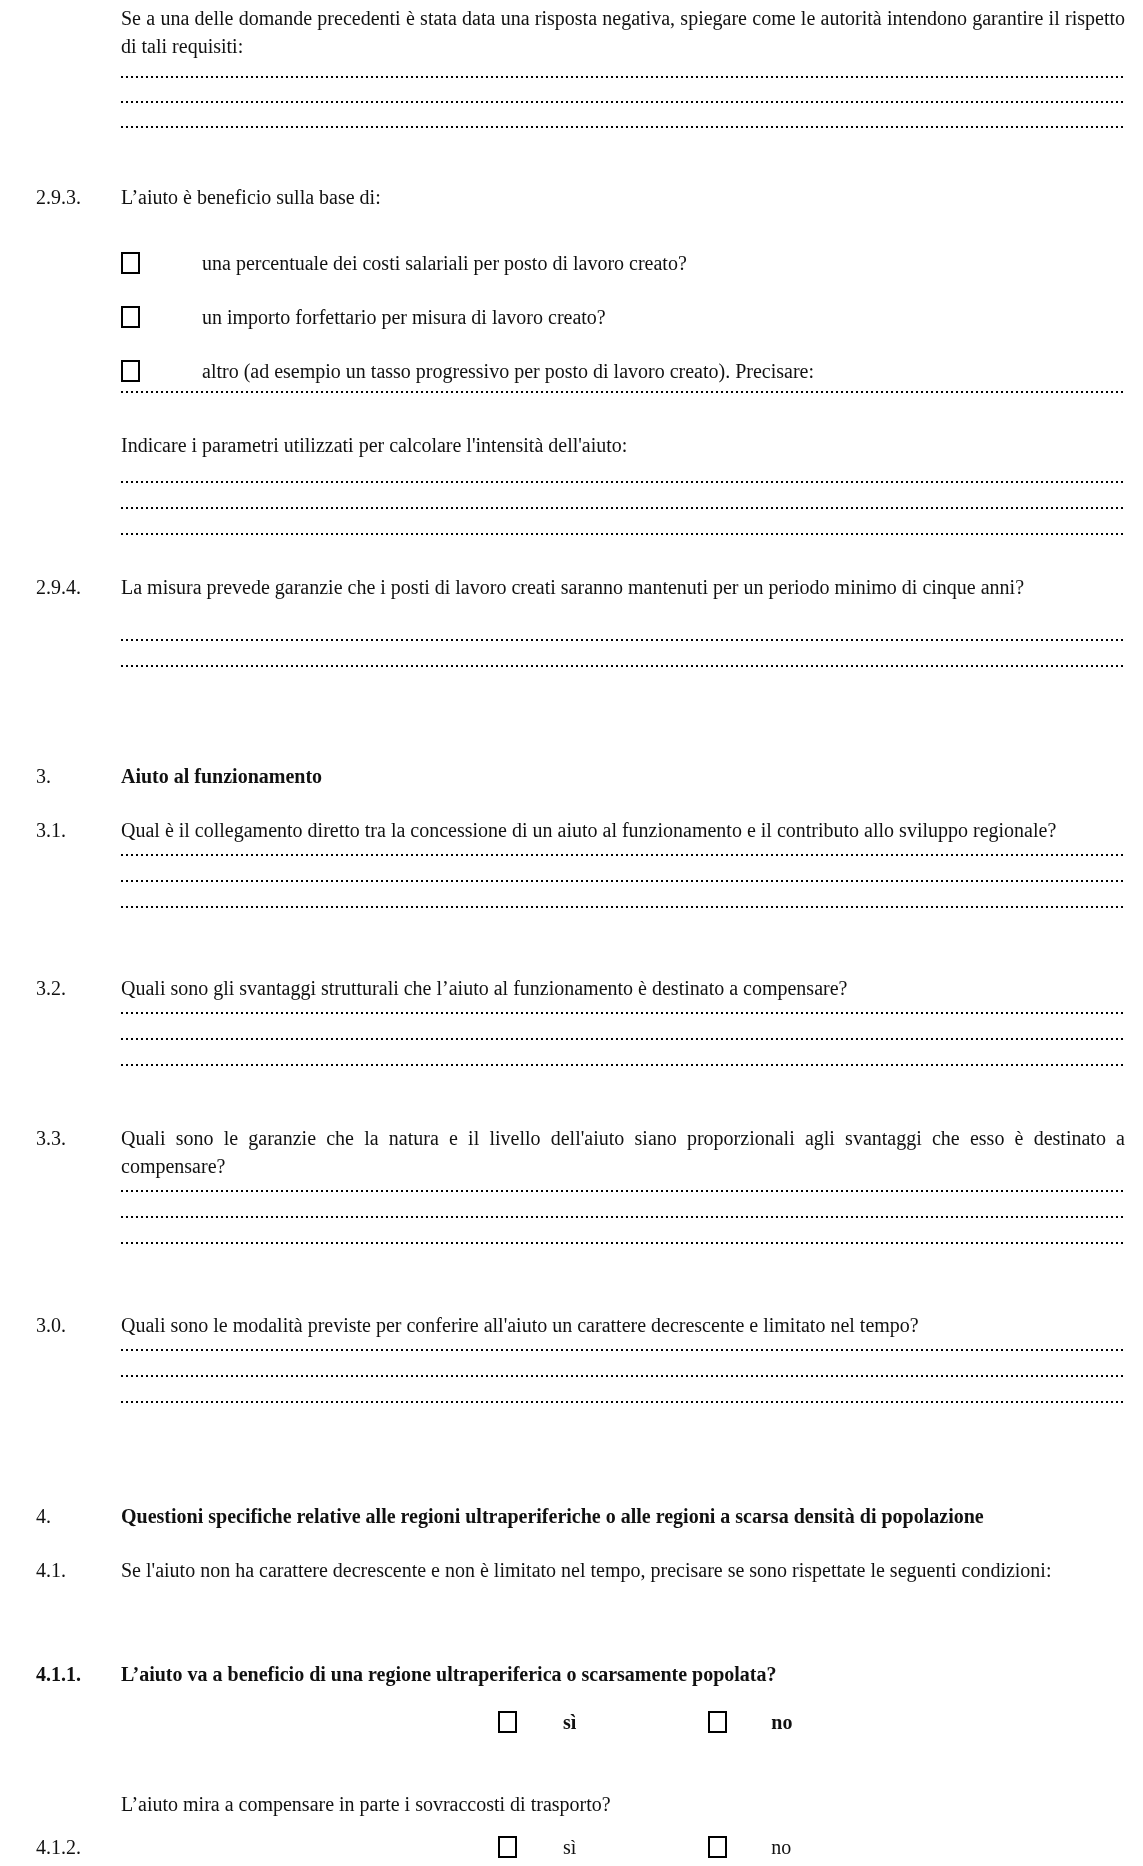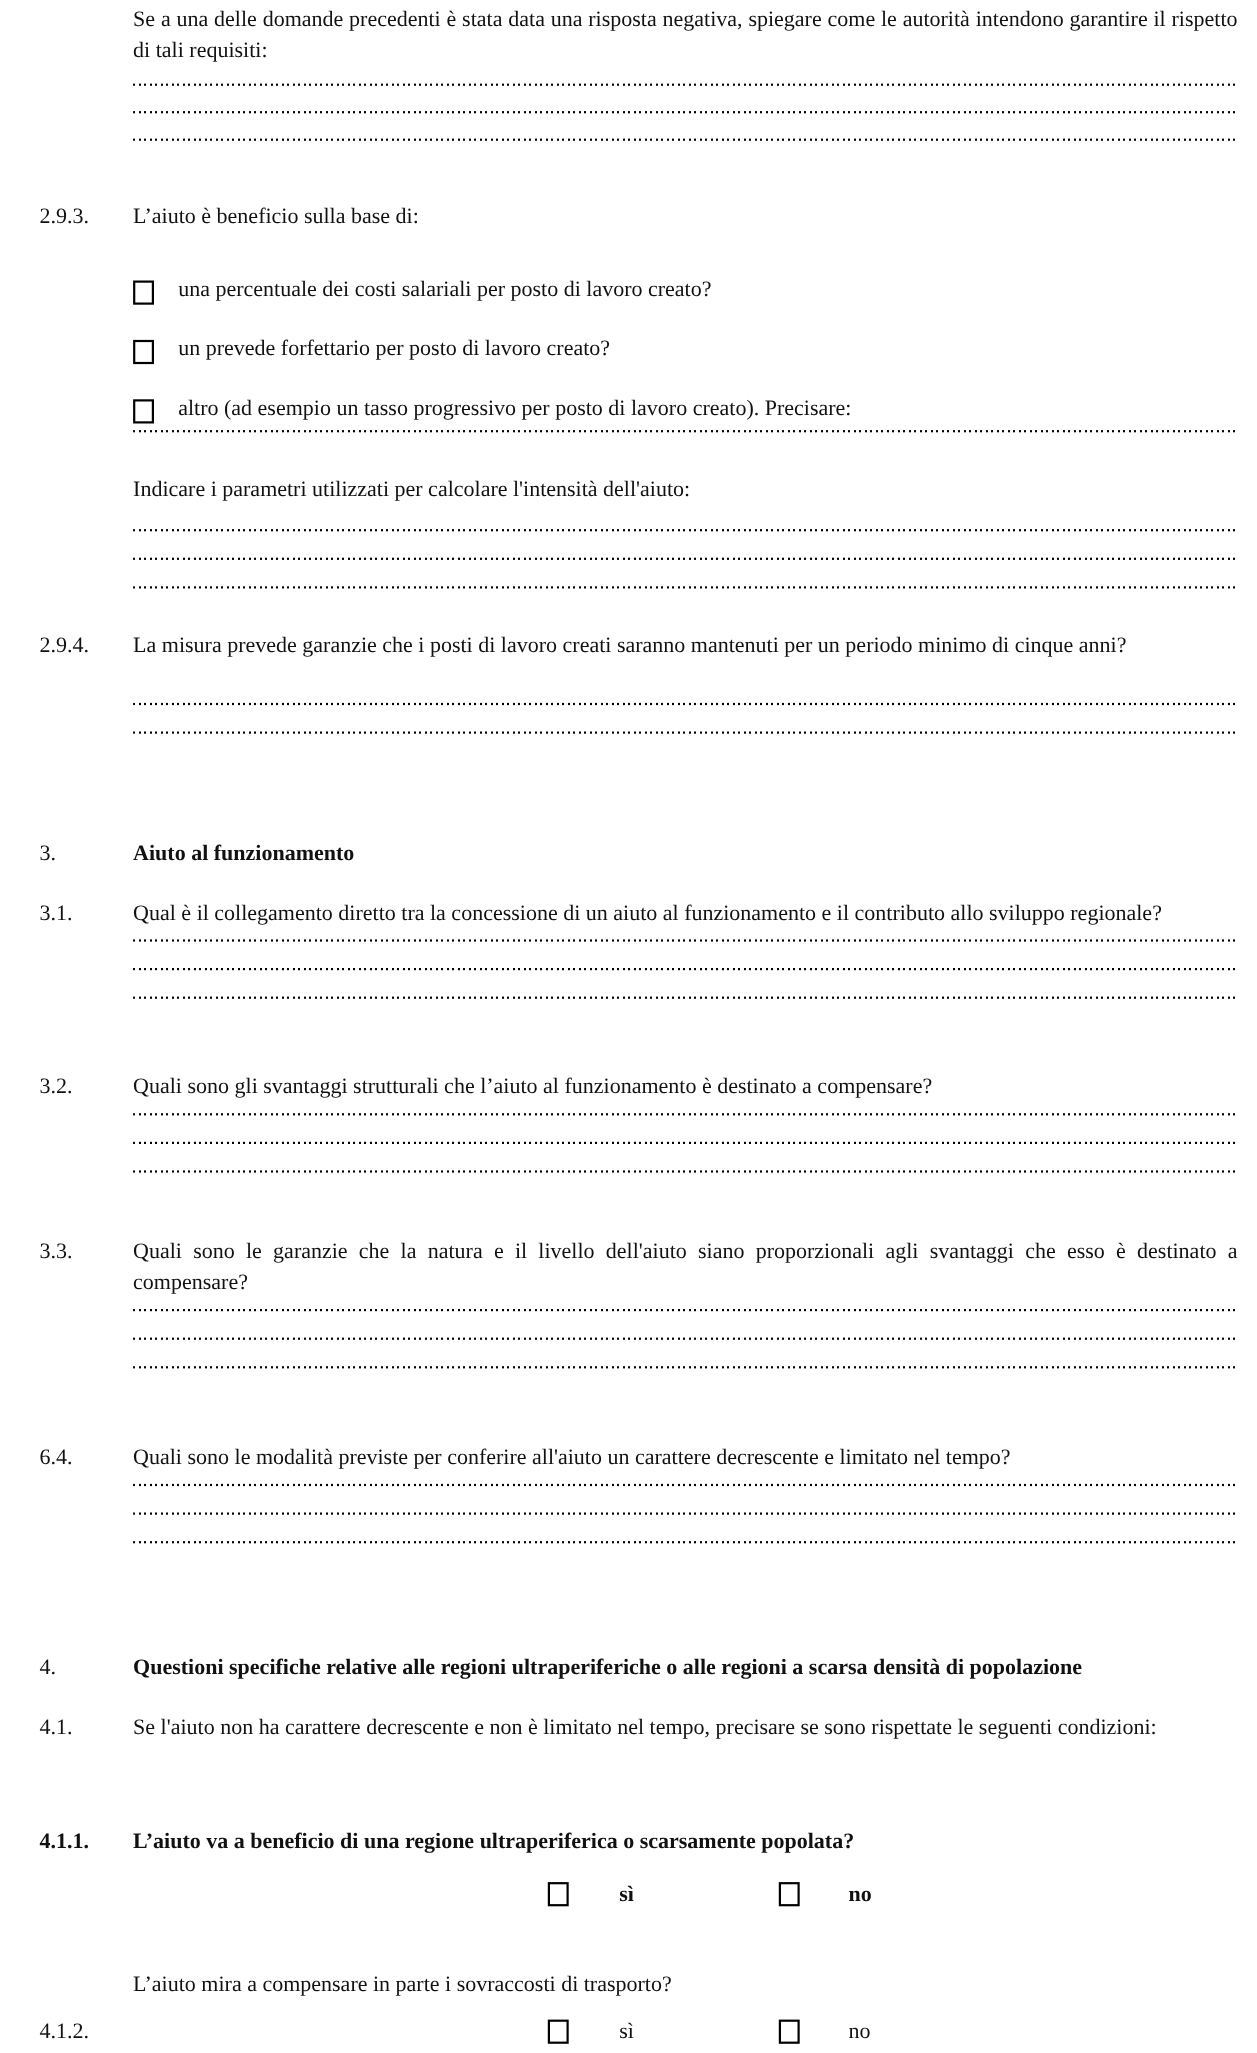--- a/index.html
+++ b/index.html
@@ -36,21 +36,22 @@
     margin: 0;
     text-align: justify;
   }
   .bold { font-weight: bold; }
   .dot {
     height: 2px;
     background-image: repeating-linear-gradient(to right, #000 0px, #000 2px, transparent 2px, transparent 5px);
   }
   .opt {
     display: flex;
-    align-items: flex-end;
+    align-items: flex-start;
+    gap: 40px;
   }
   .cbx {
     display: inline-block;
     width: 15px;
     height: 18px;
     border: 2px solid #000;
     flex-shrink: 0;
     margin-top: 3px;
     box-sizing: content-box;
     background: #fff;
@@ -106,21 +107,21 @@
   <div class="num">2.9.3.</div>
   <div class="content">
     <p class="q">L’aiuto è beneficio sulla base di:</p>
 
     <div class="opt mt38">
       <span class="cbx"></span>
       <span class="opt-label">una percentuale dei costi salariali per posto di lavoro creato?</span>
     </div>
     <div class="opt mt26">
       <span class="cbx"></span>
-      <span class="opt-label">un prevede forfettario per posto di lavoro creato?</span>
+      <span class="opt-label">un importo forfettario per misura di lavoro creato?</span>
     </div>
     <div class="opt mt26">
       <span class="cbx"></span>
       <span class="opt-label">altro (ad esempio un tasso progressivo per posto di lavoro creato). Precisare:</span>
     </div>
 
     <div class="dot mt6"></div>
 
     <p class="q mt38">Indicare i parametri utilizzati per calcolare l'intensità dell'aiuto:</p>
     <div class="dot mt22"></div>
@@ -169,21 +170,21 @@
   <div class="num">3.3.</div>
   <div class="content">
     <p class="q">Quali sono le garanzie che la natura e il livello dell'aiuto siano proporzionali agli svantaggi che esso è destinato a compensare?</p>
     <div class="dot mt10"></div>
     <div class="dot mt24"></div>
     <div class="dot mt24"></div>
   </div>
 </div>
 
 <div class="row mt67">
-  <div class="num">6.4.</div>
+  <div class="num">3.0.</div>
   <div class="content">
     <p class="q">Quali sono le modalità previste per conferire all'aiuto un carattere decrescente e limitato nel tempo?</p>
     <div class="dot mt10"></div>
     <div class="dot mt24"></div>
     <div class="dot mt24"></div>
   </div>
 </div>
 
 <div class="row mt99">
   <div class="num">4.</div>

